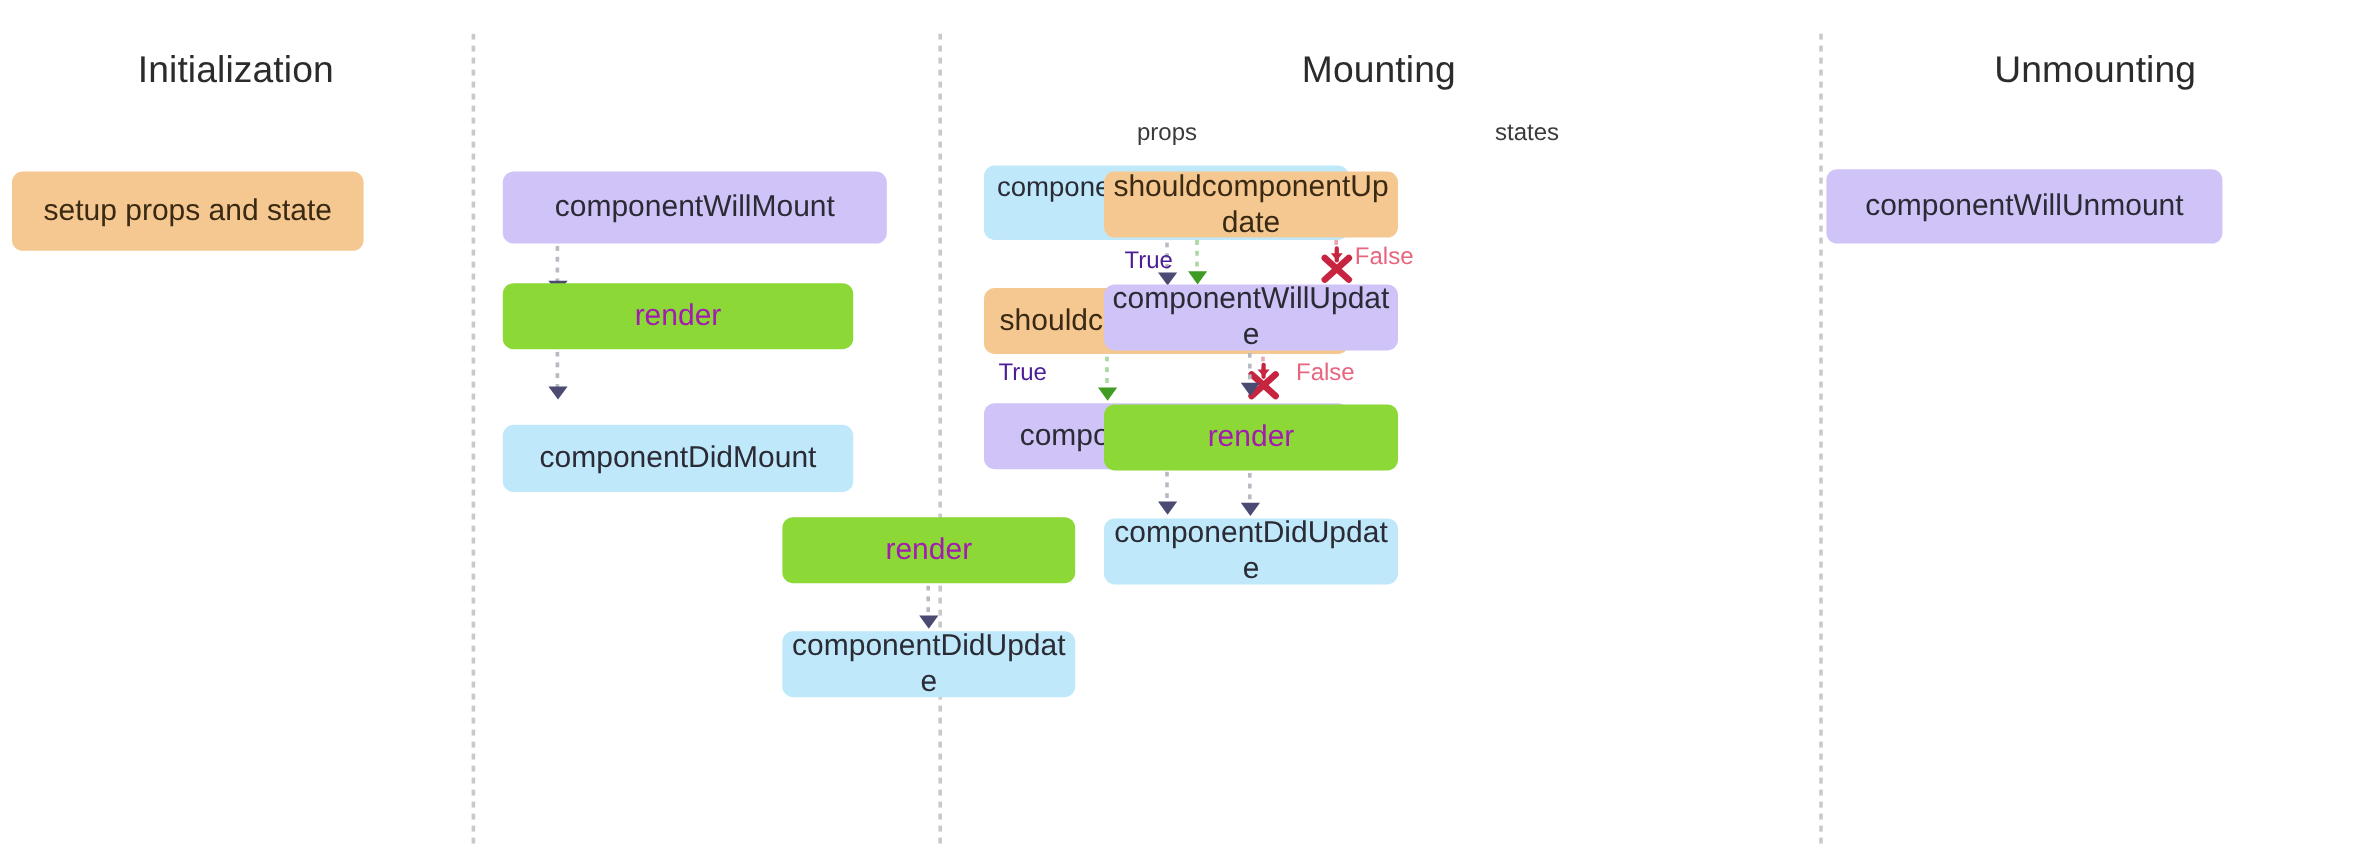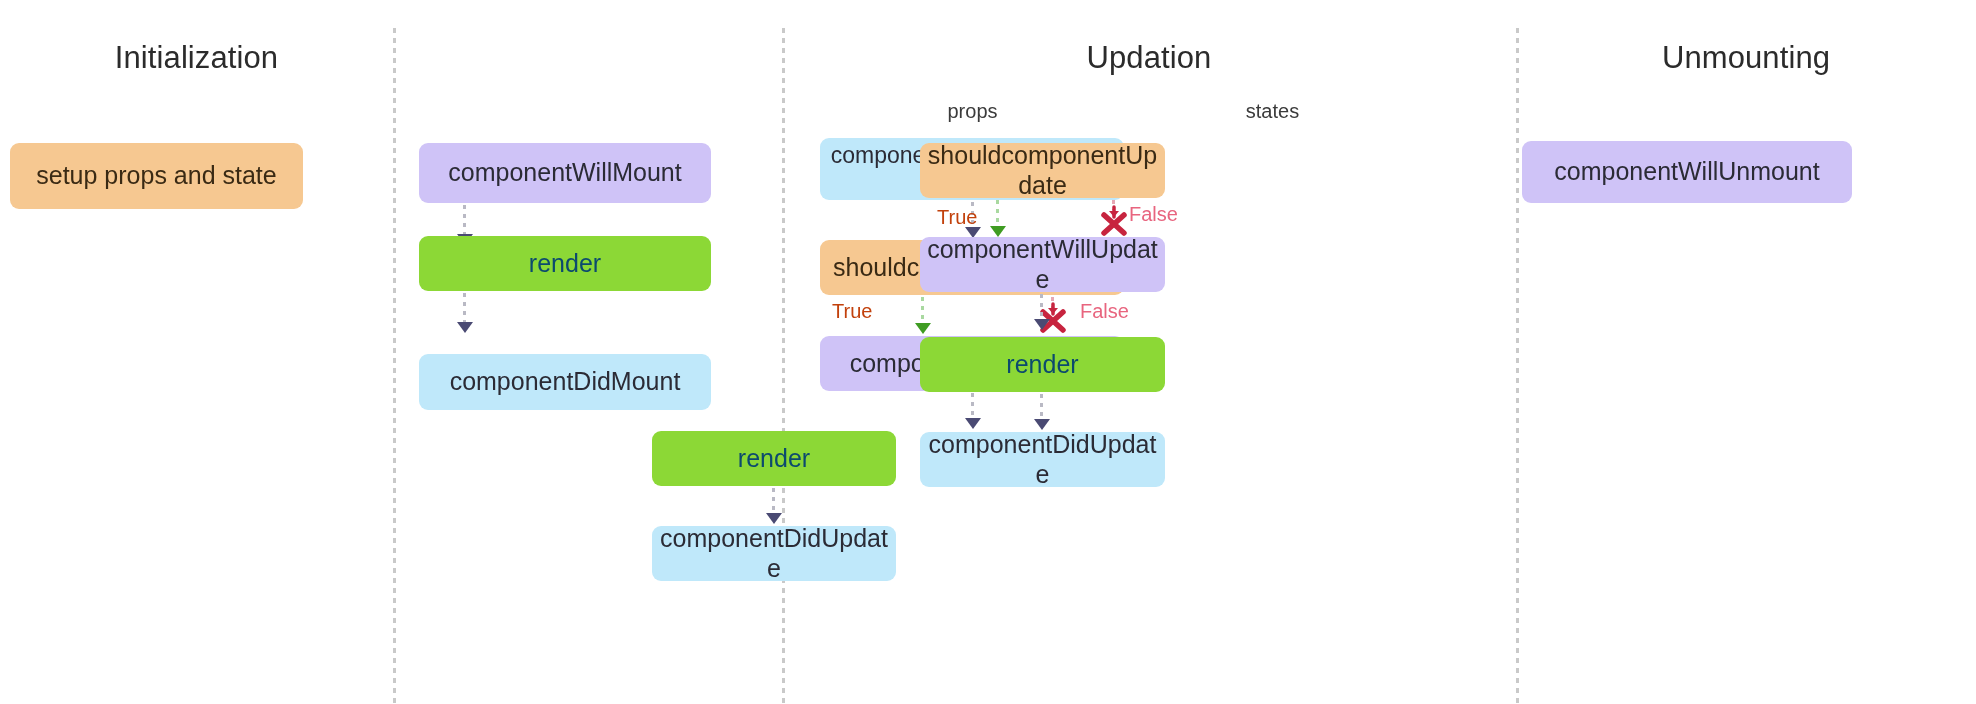--- a/index.html
+++ b/index.html
@@ -63,21 +63,21 @@
     align-items: center;
     justify-content: center;
     text-align: center;
     font-size: 25px;
     line-height: 1.18;
     color: #2b2b35;
     padding: 0 6px;
     word-break: break-all;
   }
   .box.purple { background: #cfc3f7; }
-  .box.green  { background: #8cd836; color:#0c4a6e; }
+  .box.green  { background: #8cd836; color:#a21caf; }
   .box.blue   { background: #bfe8fa; }
   .box.orange { background: #f6c891; color:#3a2a14; }
 
   .box.wrap { word-break: break-all; }
 
   
   .conn {
     position: absolute;
     width: 3px;
     background-image: linear-gradient(to bottom, #b9b9c4 0 4px, rgba(255,255,255,0) 4px 9px);
@@ -98,49 +98,49 @@
     border-top: 11px solid #4a4a73;
   }
   .arrowhead.green { border-top-color: #3f9c22; }
 
   
   .cond-label {
     position: absolute;
     font-size: 20px;
     white-space: nowrap;
   }
-  .cond-label.true  { color: #c2410c; }
+  .cond-label.true  { color: #4c1d95; }
   .cond-label.false { color: #e8657f; }
 
   
   .x-mark {
     position: absolute;
     width: 34px;
     height: 34px;
   }
 </style>
 </head>
 <body>
 
 <div id="diagram">
 
   <div class="divider" style="left:393px;"></div>
   <div class="divider" style="left:782px;"></div>
   <div class="divider" style="left:1516px;"></div>
 
   <div class="col-title" style="left:0px; top:12px; width:393px;">Initialization</div>
-  <div class="col-title" style="left:782px; top:12px; width:734px;">Updation</div>
+  <div class="col-title" style="left:782px; top:12px; width:734px;">Mounting</div>
   <div class="col-title" style="left:1516px; top:12px; width:460px;">Unmounting</div>
 
   <div class="sub-title" style="left:820px; top:72px; width:305px;">props</div>
   <div class="sub-title" style="left:1120px; top:72px; width:305px;">states</div>
 
   <div class="box orange" style="left:10px; top:115px; width:293px; height:66px;">setup props and state</div>
 
-  <div class="box purple" style="left:419px; top:115px; width:292px; height:60px;">componentWillMount</div>
+  <div class="box purple" style="left:419px; top:115px; width:320px; height:60px;">componentWillMount</div>
 
   <div class="conn" style="left:463px; top:177px; height:32px;"></div>
   <div class="arrowhead" style="left:457px; top:206px;"></div>
 
   <div class="box green" style="left:419px; top:208px; width:292px; height:55px;">render</div>
 
   <div class="conn" style="left:463px; top:265px; height:32px;"></div>
   <div class="arrowhead" style="left:457px; top:294px;"></div>
 
   <div class="box blue" style="left:419px; top:326px; width:292px; height:56px;">componentDidMount</div>

